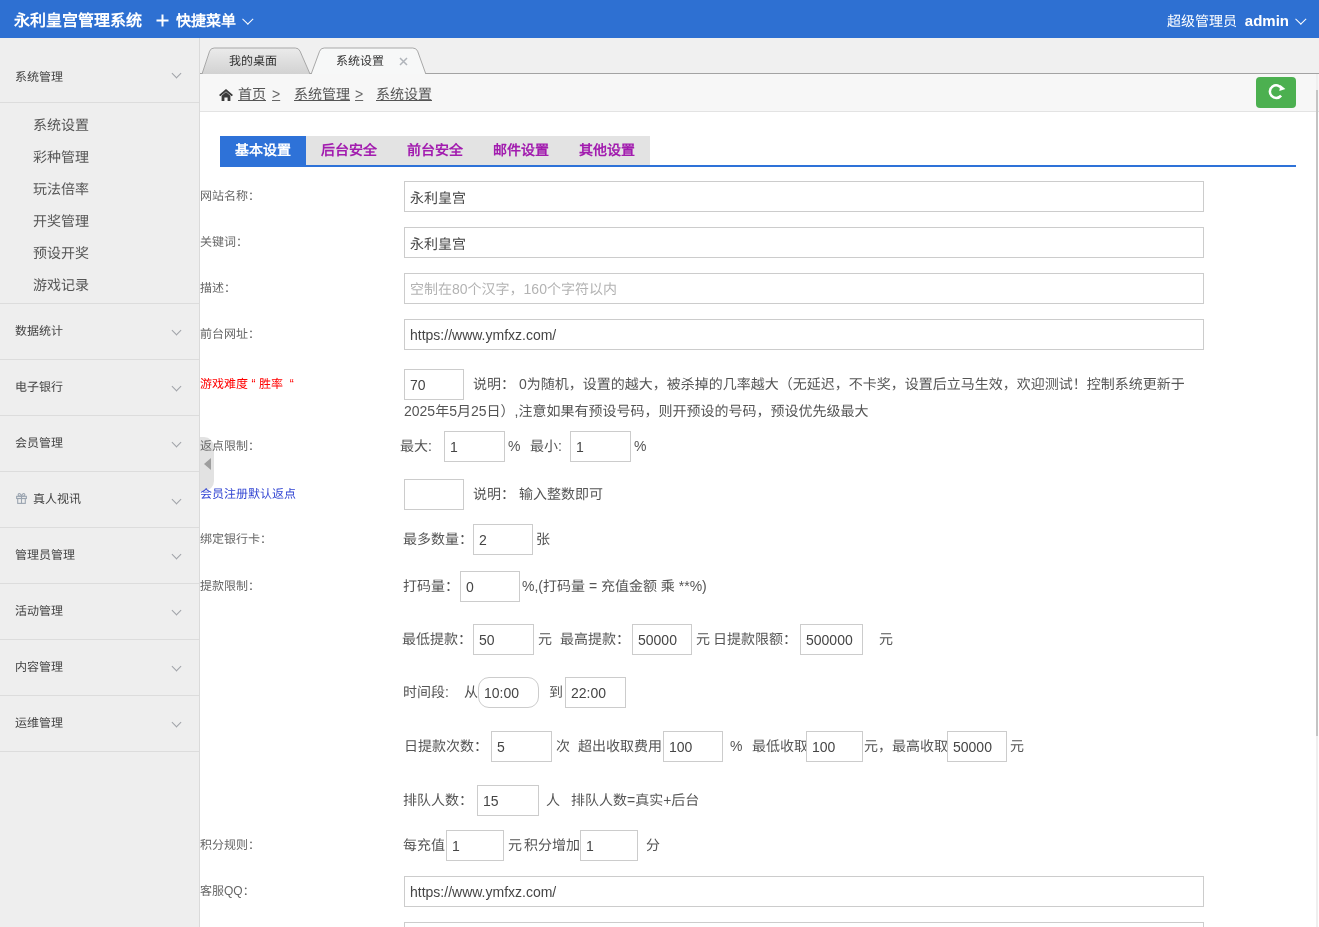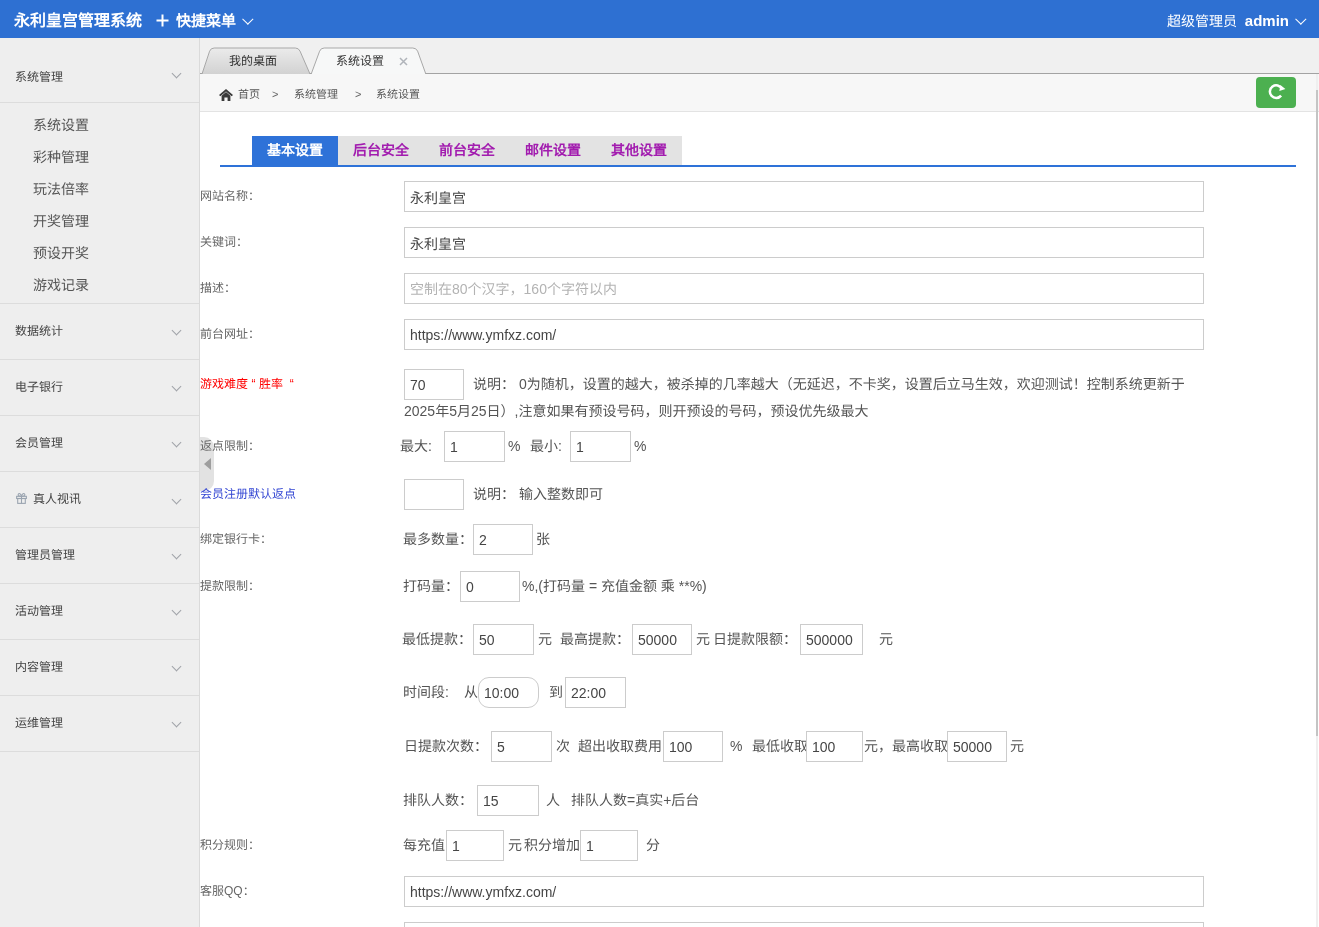--- a/index.html
+++ b/index.html
@@ -15,30 +15,30 @@
 
 #sidebar { position:absolute; left:0; top:38px; width:200px; height:889px; background:#eeeeee; border-right:1px solid #dadada; }
 .grp { position:relative; height:56px; line-height:55px; padding-left:15px; font-size:12px; color:#444; border-bottom:1px solid #dcdcdc; }
 .grp:first-child { margin-top:9px; line-height:61px; }
 .ch { position:absolute; right:19px; top:23px; width:7px; height:7px; border-right:1.5px solid #a0a3a9; border-bottom:1.5px solid #a0a3a9; transform:rotate(45deg); }
 #sub { padding:6px 0 2px 0; border-bottom:1px solid #dcdcdc; }
 #sub div { height:32px; line-height:32px; padding-left:33px; font-size:14px; color:#555; }
 
 #tabbar { position:absolute; left:200px; top:38px; width:1119px; height:36px; background:#f0f0f0; }
 #crumb { position:absolute; left:200px; top:74px; width:1119px; height:38px; background:#f7f7f7; border-bottom:1px solid #e3e3e3; }
-#crumb span { position:absolute; top:0; line-height:40px; font-size:11px; color:#555; }
+#crumb span { position:absolute; top:0; line-height:40px; font-size:14px; color:#555;text-decoration:underline; }
 #refresh { position:absolute; left:1256px; top:77px; width:40px; height:31px; background:#4cb050; border-radius:4px; }
 
 #sbtrack { position:absolute; left:1316px; top:74px; width:2px; height:853px; background:#efefef; }
 #sbthumb { position:absolute; left:1316px; top:90px; width:2px; height:646px; background:#c4c4c4; }
 
 #handle { position:absolute; left:200px; top:437px; width:14px; height:54px; background:#e2e2e2; border-radius:0 10px 10px 0; }
 #handle i { position:absolute; left:4px; top:21px; width:0; height:0; border-top:6px solid transparent; border-bottom:6px solid transparent; border-right:7px solid #9e9e9e; }
 
-#stabs { position:absolute; left:220px; top:136px; height:29px; display:flex;margin-left:32px; }
+#stabs { position:absolute; left:220px; top:136px; height:29px; display:flex; }
 #stabs div { width:86px; height:29px; line-height:29px; text-align:center; font-size:14px; font-weight:bold; color:#a21caf; background:#e3e3e3; }
 #stabs div.on { background:#2e72d8; color:#fff; }
 #sline { position:absolute; left:220px; top:165px; width:1076px; height:2px; background:#2e72d8; }
 
 .lb { position:absolute; left:200px; width:174px; height:31px; line-height:31px; font-size:12px; color:#666; }
 .tx { position:absolute; height:31px; line-height:31px; font-size:14px; color:#555; white-space:nowrap; }
 .ip { position:absolute; height:31px; border:1px solid #ccc; background:#fff; font-size:14px; color:#454545; padding:0 5px; font-family:"Liberation Sans",sans-serif; outline:none; }
 .wide { left:404px; width:800px; }
 .fw { font-style:normal; margin:0 3.5px; }
 .ip::placeholder { color:#b3b3b3; }

